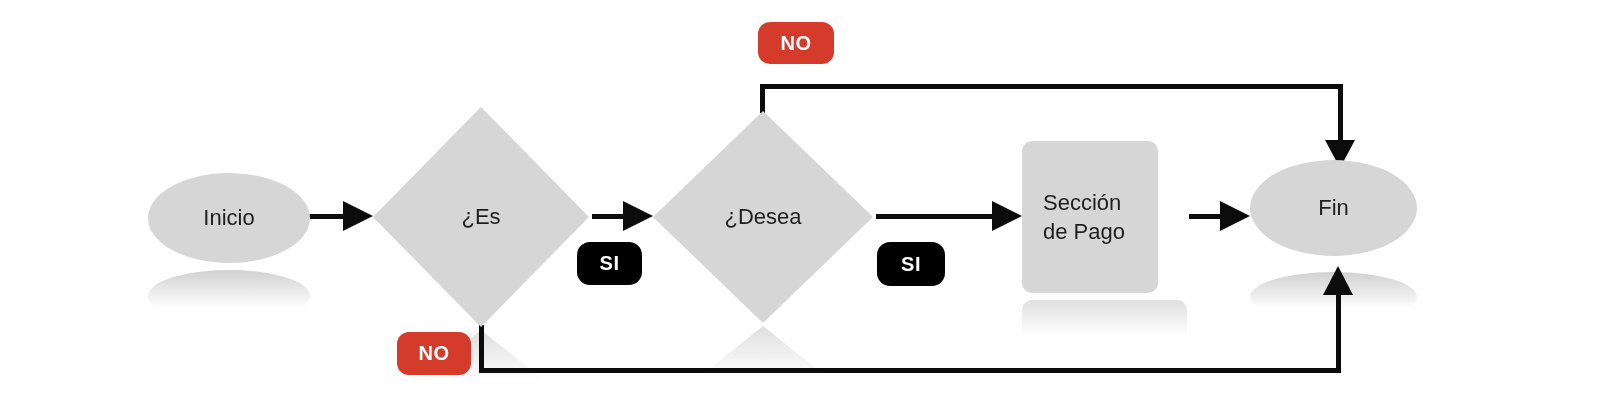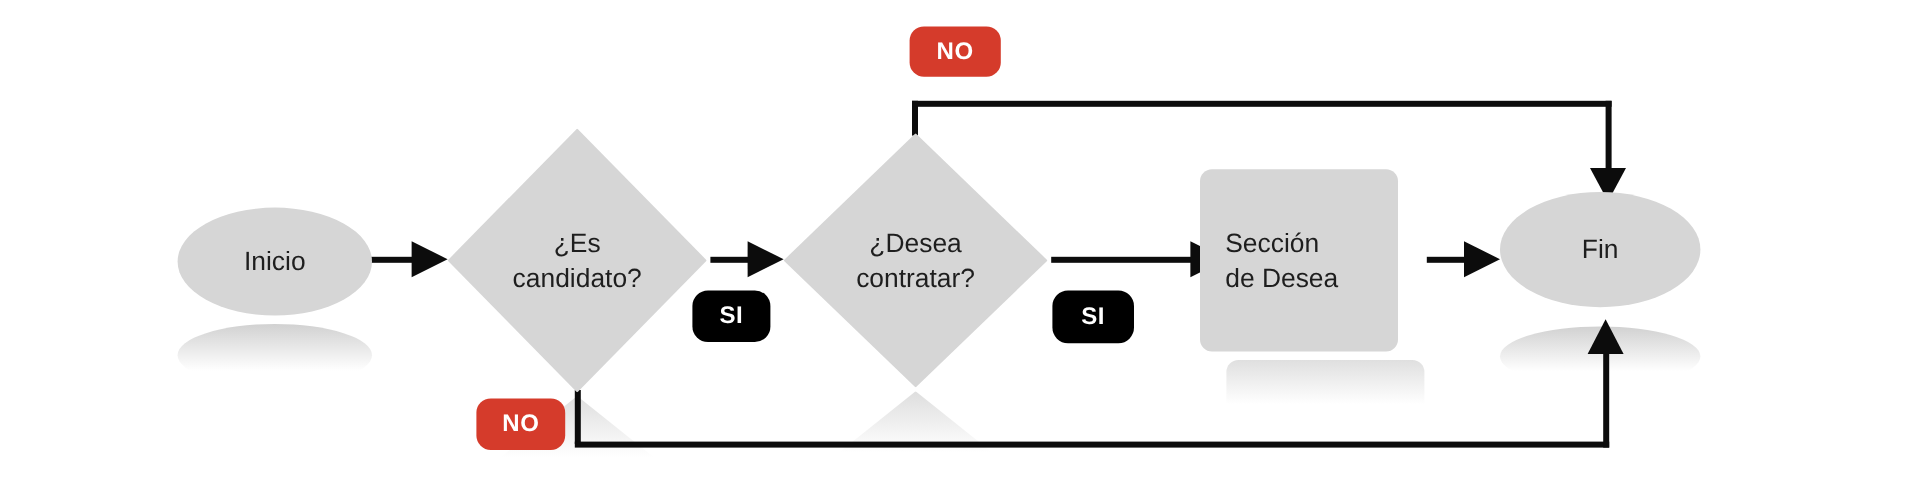--- a/index.html
+++ b/index.html
@@ -119,32 +119,30 @@
   <div class="vline" style="left:1336px;top:295px;height:78px;"></div>
   <div class="head head-up" style="left:1323px;top:266px;"></div>
 
   <div class="node terminator" style="left:148px;top:173px;width:162px;height:90px;">
     <span>Inicio</span>
   </div>
 
   <div class="node decision" style="left:373px;top:107px;width:216px;height:220px;">
     <div class="diamond-shape"></div>
     <span class="node-label">¿Es</span>
-    <span class="node-label">candidato?</span>
   </div>
 
   <div class="node decision" style="left:653px;top:111px;width:220px;height:212px;">
     <div class="diamond-shape"></div>
     <span class="node-label">¿Desea</span>
-    <span class="node-label">contratar?</span>
   </div>
 
-  <div class="node process" style="left:1000px;top:141px;width:165px;height:152px;">
+  <div class="node process" style="left:1022px;top:141px;width:136px;height:152px;">
     <span>Sección</span>
-    <span>de Desea</span>
+    <span>de Pago</span>
   </div>
 
   <div class="node terminator" style="left:1250px;top:160px;width:167px;height:96px;">
     <span>Fin</span>
   </div>
 
   <div class="badge badge-no" style="left:758px;top:22px;width:76px;height:42px;">
     <span>NO</span>
   </div>
 

